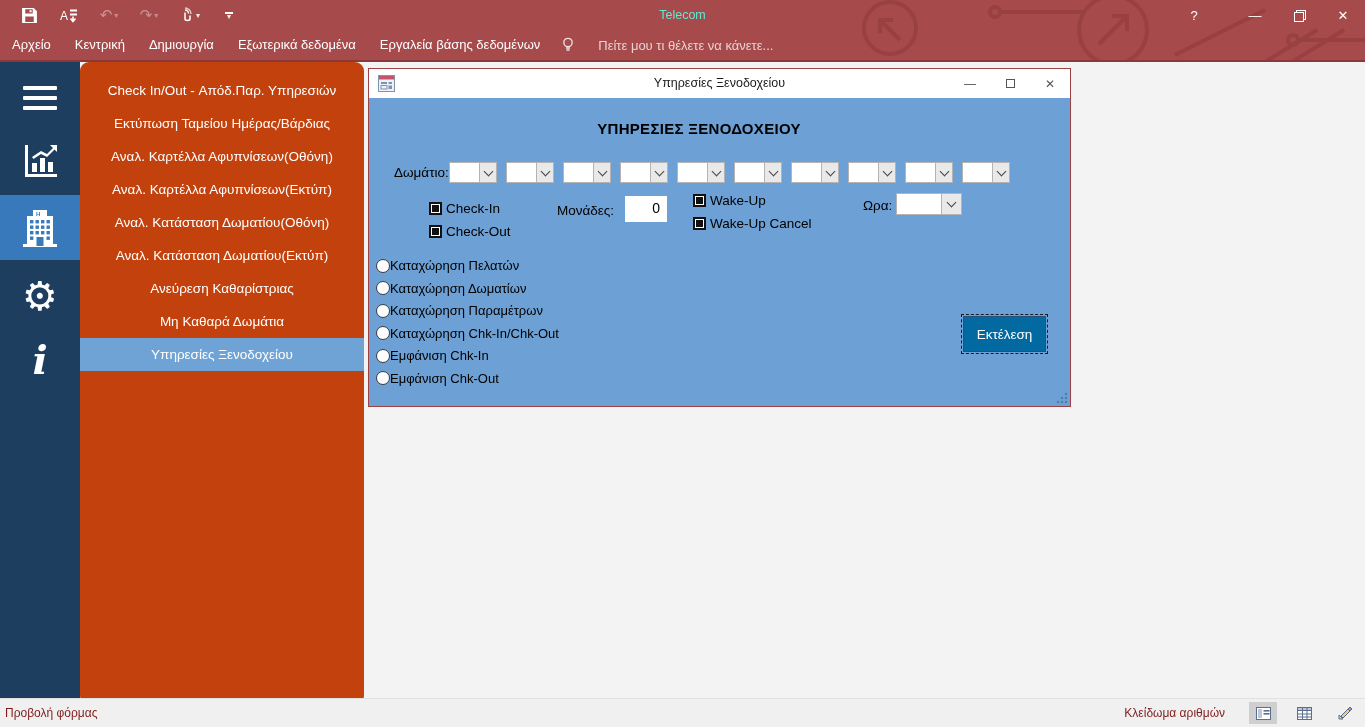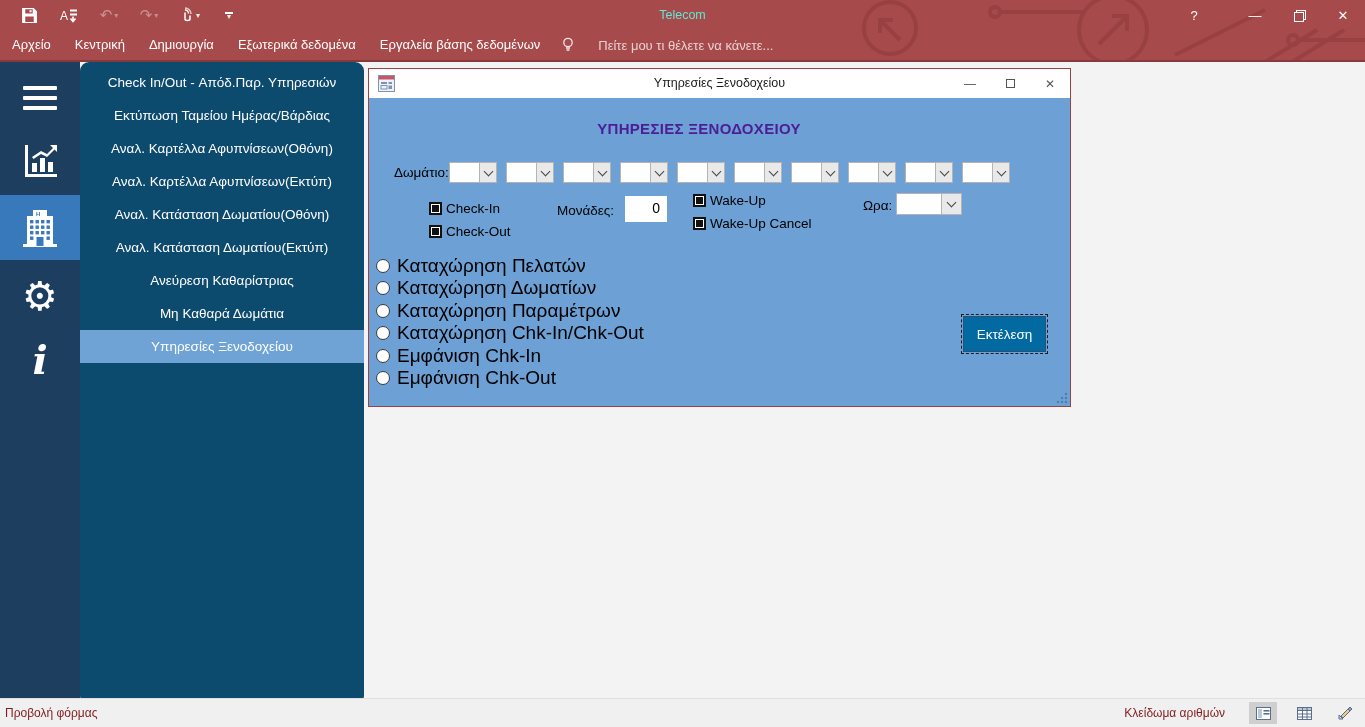--- a/index.html
+++ b/index.html
@@ -29,36 +29,36 @@
   
   .rail { position:absolute; top:62px; left:0; width:80px; height:643px; background:#1d3e5f; }
   .rail-item { position:absolute; left:0; width:80px; display:flex; align-items:center; justify-content:center; color:#fff; }
   .rail-item.active { background:#3779bb; }
   .hamburger { display:flex; flex-direction:column; gap:6px; }
   .hamburger span { width:34px; height:4px; background:#fff; border-radius:1px; }
   .gear-glyph { font-size:40px; line-height:1; font-family:"DejaVu Sans", sans-serif; }
   .info-glyph { font-size:40px; font-family:"DejaVu Serif", serif; font-style:italic; font-weight:bold; line-height:1; }
 
   
-  .nav-pane { position:absolute; top:62px; left:80px; width:284px; height:643px; background:#0c4a6e; padding-top:4px;border-radius:9px; }
+  .nav-pane { position:absolute; top:62px; left:80px; width:284px; height:643px; background:#c2410c; padding-top:12px;border-radius:9px; }
   .nav-item { height:33px; line-height:33px; text-align:center; color:#fff; font-size:13.5px; white-space:nowrap; }
   .nav-item.selected { background:#6fa3d6; }
 
   
   .main-area { position:absolute; top:62px; left:364px; width:1001px; height:643px; background:#f3f3f3; }
   .form-window { position:absolute; left:4px; top:6px; width:703px; height:339px; background:#fff; border:1px solid #9c4245; }
   .form-titlebar { position:absolute; top:0; left:0; right:0; height:29px; background:#fff; }
   .form-doc-icon { position:absolute; left:9px; top:6px; }
   .form-title { position:absolute; left:0; width:100%; top:7px; text-align:center; font-size:12.5px; color:#1a1a1a; }
   .form-win-btns { position:absolute; right:0; top:0; height:29px; display:flex; }
   .fwb { width:40px; height:29px; display:flex; align-items:center; justify-content:center; color:#555; font-size:12px; }
   .fwb .sq { width:9px; height:9px; border:1px solid #555; }
   .form-body { position:absolute; top:29px; left:0; right:0; bottom:0; background:#6da0d4; }
   .form-heading { position:absolute; top:22px; left:0; width:660px; text-align:center;
-    font-size:15px; font-weight:bold; color:#4c1d95; letter-spacing:.3px; }
+    font-size:15px; font-weight:bold; color:#000000; letter-spacing:.3px; }
 
   .room-label { position:absolute; left:25px; top:67px; font-size:13.5px; color:#000; }
   .room-combos { position:absolute; left:80px; top:64px; display:flex; gap:9px; }
   .combo { height:21px; background:#fff; border:1px solid #b4b4b4; display:flex; }
   .room-combos .combo { width:48px; }
   .combo-field { flex:1; background:#fff; }
   .combo-btn { width:17px; background:#e9e9e9; border-left:1px solid #b4b4b4; display:flex; align-items:center; justify-content:center; }
   .combo-btn:after { content:""; width:6px; height:6px; border-right:1.6px solid #444; border-bottom:1.6px solid #444;
     transform:rotate(45deg); margin-top:-3px; }
 
@@ -70,21 +70,21 @@
   .units-label { position:absolute; left:188px; top:105px; font-size:13.5px; color:#000; }
   .units-box { position:absolute; left:256px; top:98px; width:42px; height:26px; background:#fff;
     font-size:14px; color:#000; text-align:right; padding:4px 7px 0 0; }
   .time-label { position:absolute; left:494px; top:100px; font-size:13.5px; color:#000;text-align:right; }
   .time-combo { position:absolute; left:527px; top:95px; width:66px; height:22px; }
   .time-combo .combo-btn { width:20px; }
 
   .radio-group { position:absolute; left:7px; top:160px; }
   .radio-row { display:flex; align-items:center; height:15px; margin-bottom:7.6px; }
   .radio-circle { width:14px; height:14px; border-radius:50%; background:#fdfdfd; border:1.6px solid #3b3b3b; flex:none; }
-  .radio-label { margin-left:7px; font-size:19px; color:#000; white-space:nowrap; }
+  .radio-label { font-size:13px; color:#000; white-space:nowrap; }
 
   .execute-btn { position:absolute; left:594px; top:218px; width:83px; height:36px;
     background:#0369a1; border:1px solid #24517e; outline:1px dashed #1a1a1a; outline-offset:1px;
     color:#fff; font-size:13.5px; display:flex; align-items:center; justify-content:center;
     font-family:"Liberation Sans", sans-serif; }
   .resize-grip { position:absolute; right:2px; bottom:2px; width:12px; height:12px;
     background:
       radial-gradient(circle at 10px 2px, #4f7eae 1.4px, transparent 1.6px),
       radial-gradient(circle at 10px 6px, #4f7eae 1.4px, transparent 1.6px),
       radial-gradient(circle at 6px 6px, #4f7eae 1.4px, transparent 1.6px),

